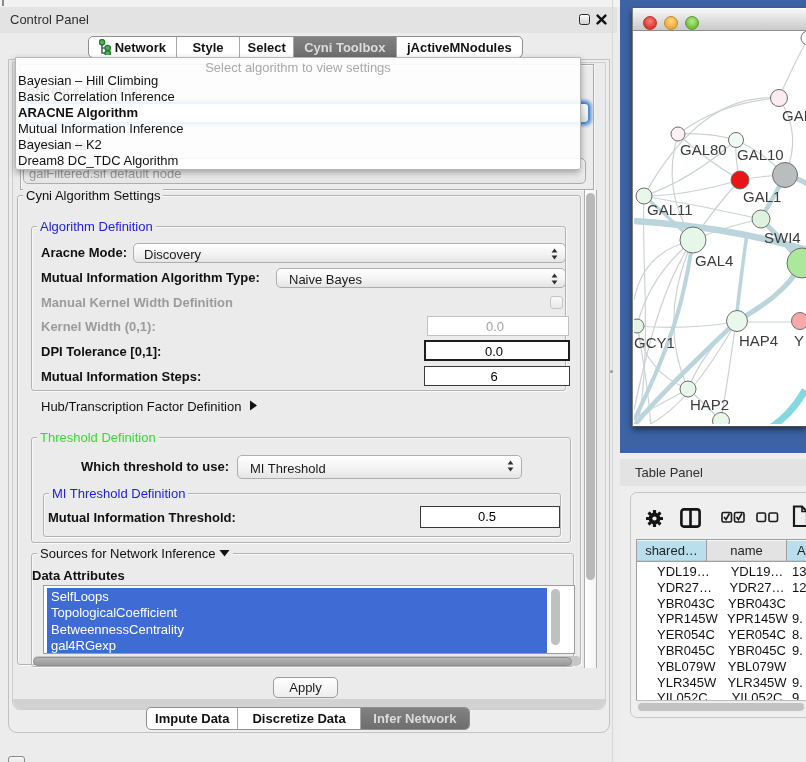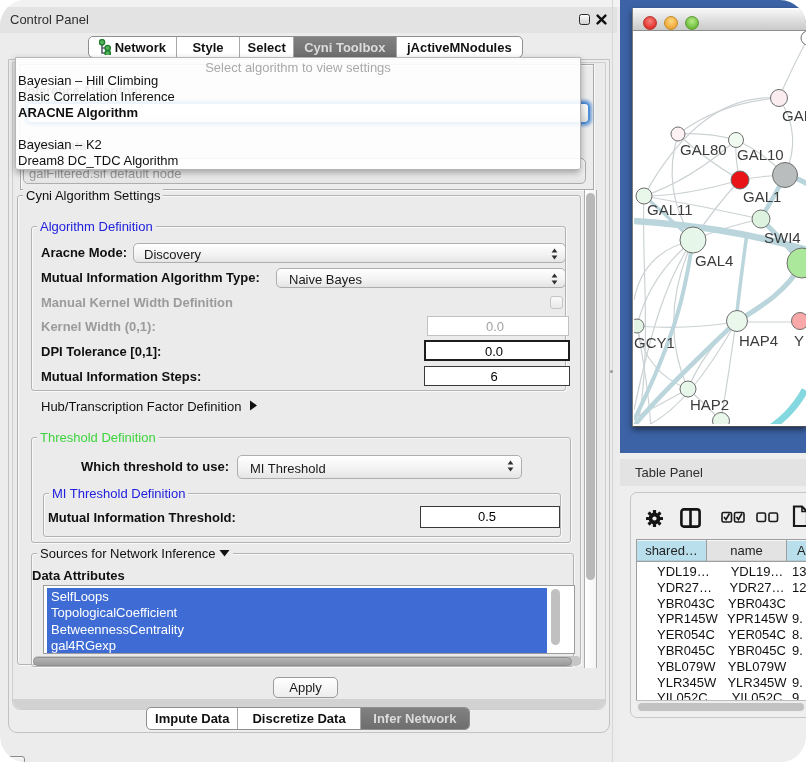--- a/index.html
+++ b/index.html
@@ -1,18 +1,18 @@
 <!DOCTYPE html>
 <html><head>
 <meta charset="utf-8">
 <style>
   * { margin:0; padding:0; box-sizing:border-box; }
   html,body { width:806px; height:762px; }
   body { font-family:"Liberation Sans", sans-serif; font-size:13px; color:#1a1a1a; }
-  #app { position:relative; width:806px; height:762px; background:#ececec; overflow:hidden;border-radius:26px; }
+  #app { position:relative; width:806px; height:762px; background:#ececec; overflow:hidden; }
   .abs { position:absolute; }
 
   
   .top-strip { left:0; top:0; width:620px; height:7px; background:#f2f2f2; }
   .top-tick { left:2px; top:0; width:2px; height:6px; background:#8a8a8a; }
   .cp-titlebar { left:0; top:7px; width:617px; height:26px; background:#e3e3e3; }
   .cp-title { left:10px; top:12px; font-size:13px; color:#2e2e2e; }
   .float-icon { left:579px; top:14px; width:11px; height:11px; border:1.5px solid #2b2b2b; border-radius:2.5px; background:linear-gradient(#fdfdfd,#d0d0d0); }
   .close-icon { left:596px; top:14px; width:11px; height:11px; }
 
@@ -185,20 +185,21 @@
       <div class="segitem sel" style="width: 109px;">
         <span>Infer Network</span>
       </div>
     </div>
 
   <div class="abs popup" id="popup">
     <div class="popup-header">Select algorithm to view settings</div>
   <div class="popup-item" style="top: 14.5px;">Bayesian – Hill Climbing</div>
       <div class="popup-item" style="top: 30.6px;">Basic Correlation Inference</div>
       <div class="popup-item" style="top: 46.7px; font-weight: bold;">ARACNE Algorithm</div>
+      <div class="popup-item" style="top: 62.8px;">Mutual Information Inference</div>
       <div class="popup-item" style="top: 78.9px;">Bayesian – K2</div>
       <div class="popup-item" style="top: 95px;">Dream8 DC_TDC Algorithm</div>
     </div>
 
   <div class="abs" style="left:8px;top:756px;width:17px;height:12px;border:1.5px solid #8a8a8a;border-radius:3px;background:linear-gradient(#f6f6f6,#dddddd);"></div>
 
   <div class="abs splitter"></div>
   <div class="abs grip-dot"></div>
 
   <div class="abs desktop"></div>

